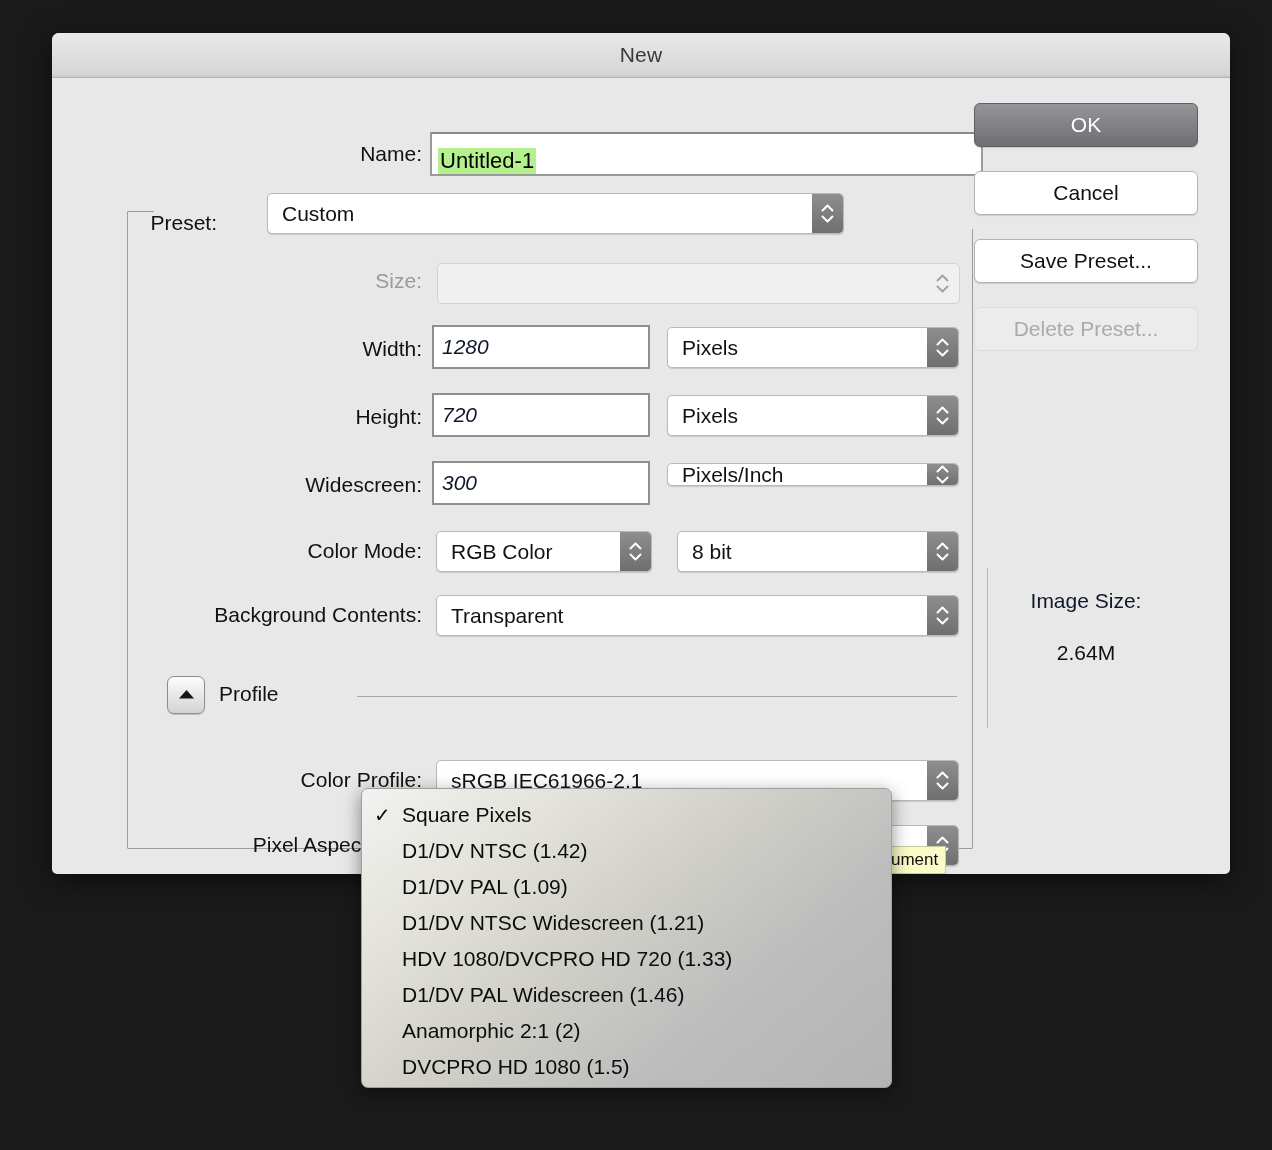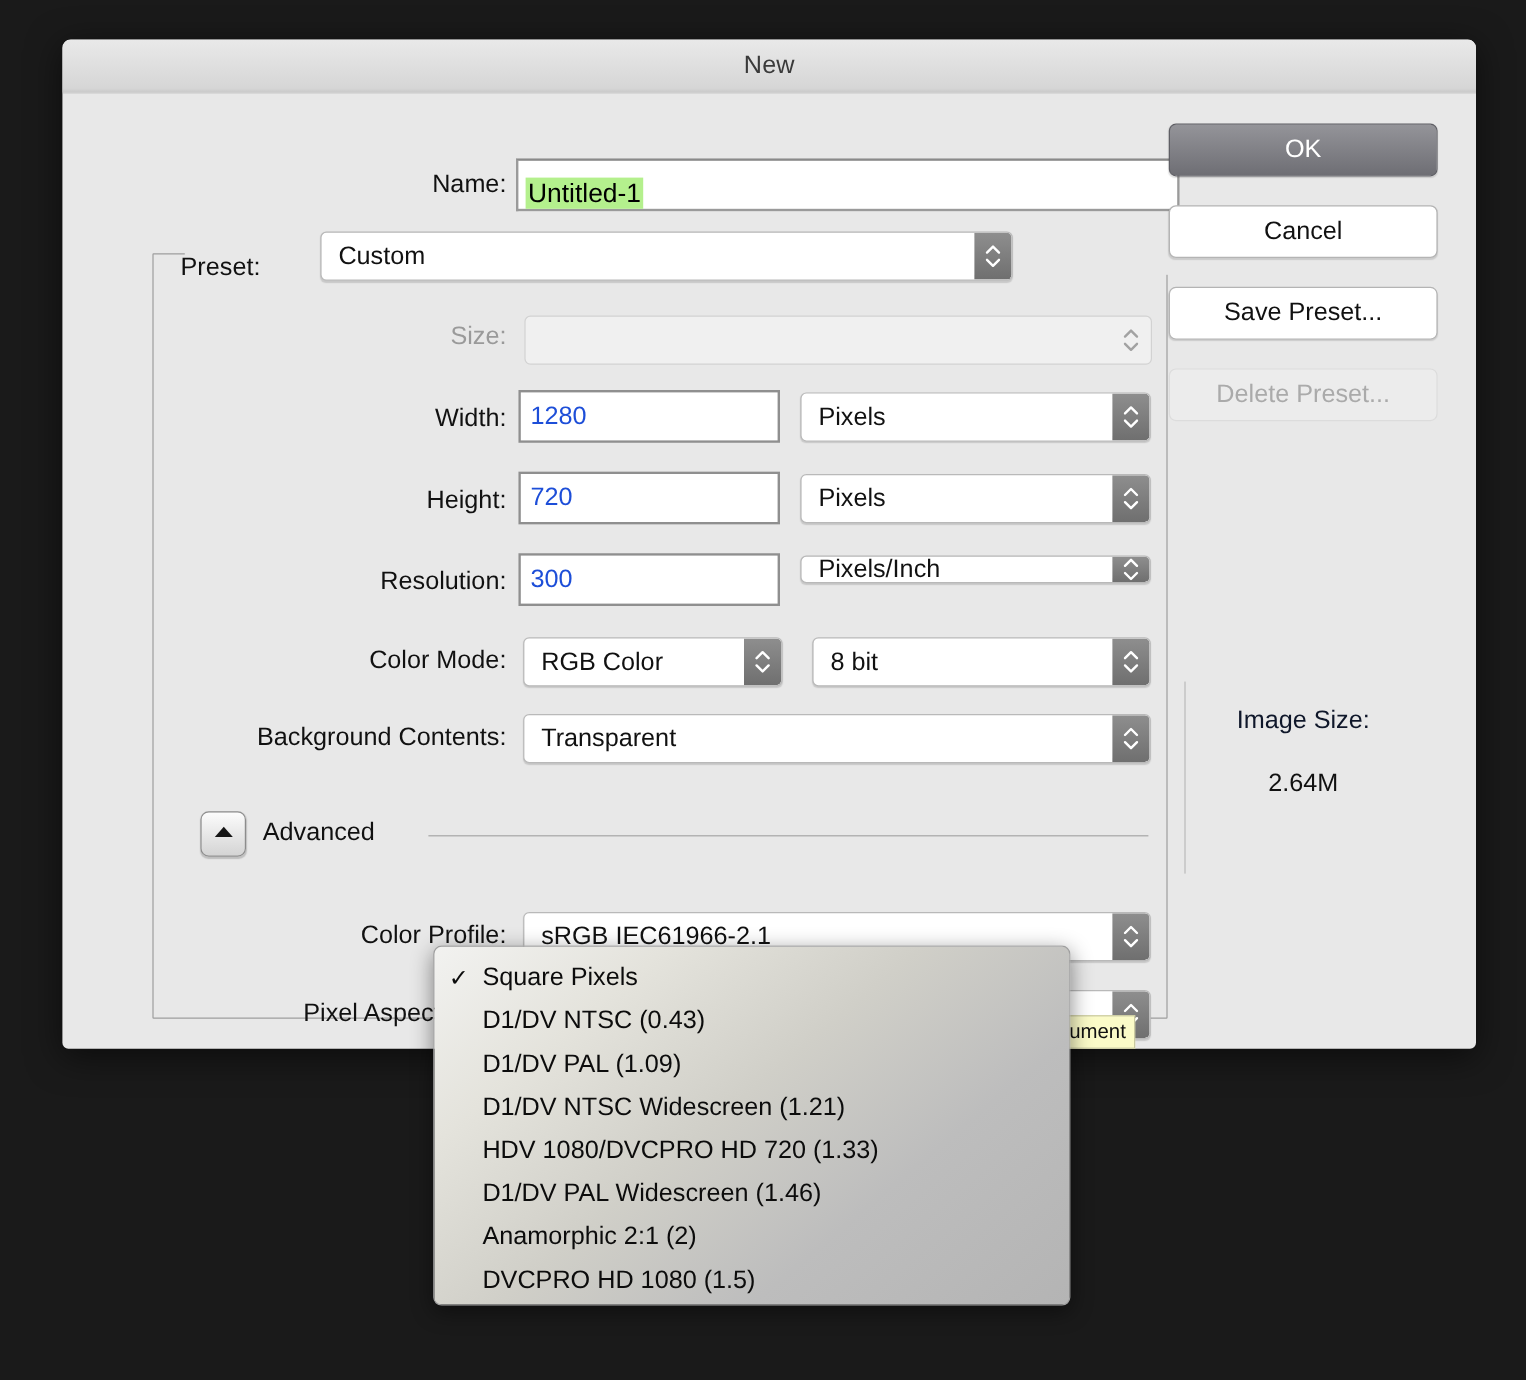--- a/index.html
+++ b/index.html
@@ -133,21 +133,21 @@
 
   
   .tbox {
     position: absolute;
     background: #fff;
     border: 2px solid #8f8f8f;
     display: flex;
     align-items: center;
     padding-left: 8px;
   }
-  .tbox .tv { font-size: 21px; color: #1d4ed8; }
+  .tbox .tv { font-size: 21px; color: #0f172a; font-style: italic; }
 
   
   #size-field {
     position: absolute;
     left: 385px; top: 230px;
     width: 523px; height: 41px;
     background: #f0f0f0;
     border: 1px solid #d2d2d2;
     border-radius: 5px;
     display: flex; align-items: center;
@@ -354,21 +354,21 @@
           </svg>
       </span>
       <span class="chev" style="margin-top:3px;">
         <svg width="13" height="8" viewBox="0 0 13 8">
             <path d="M1.5 1.5 L6.5 6.5 L11.5 1.5" stroke="#fff" stroke-width="2" fill="none" stroke-linecap="round" stroke-linejoin="round"></path>
           </svg>
       </span>
     </span>
   </div>
 
-  <span class="lbl" style="left:180px; top:440px; width:190px;">Resolution:</span>
+  <span class="lbl" style="left:180px; top:440px; width:190px;">Widescreen:</span>
   <div class="tbox" style="left:380px; top:428px; width:218px; height:44px;">
     <span class="tv">300</span>
   </div>
   <div class="popup" style="left:615px; top:430px; width:292px; height:23px;">
     <span class="pv">Pixels/Inch</span>
     <span class="stepper-dark">
       <span class="chev">
         <svg width="13" height="8" viewBox="0 0 13 8">
             <path d="M1.5 6.5 L6.5 1.5 L11.5 6.5" stroke="#fff" stroke-width="2" fill="none" stroke-linecap="round" stroke-linejoin="round"></path>
           </svg>
@@ -431,21 +431,21 @@
   </div>
 
   <div id="advanced-row">
     <div id="advanced-btn">
       <span>
         <svg width="17" height="11" viewBox="0 0 17 11">
             <path d="M8.5 1 L16 9.5 L1 9.5 Z" fill="#151515"></path>
           </svg>
       </span>
     </div>
-    <span id="advanced-label">Advanced</span>
+    <span id="advanced-label">Profile</span>
     <div id="advanced-rule"></div>
   </div>
 
   <span class="lbl" style="left:158px; top:735px; width:212px;">Color Profile:</span>
   <div class="popup" style="left:384px; top:727px; width:523px; height:41px;">
     <span class="pv">sRGB IEC61966-2.1</span>
     <span class="stepper-dark">
       <span class="chev">
         <svg width="13" height="8" viewBox="0 0 13 8">
             <path d="M1.5 6.5 L6.5 1.5 L11.5 6.5" stroke="#fff" stroke-width="2" fill="none" stroke-linecap="round" stroke-linejoin="round"></path>
@@ -499,21 +499,21 @@
   <span>ocument</span>
 </div>
 
 <div id="menu">
     <div class="menu-item">
       <span class="menu-check">✓</span>
       <span>Square Pixels</span>
     </div>
     <div class="menu-item">
       <span class="menu-check"></span>
-      <span>D1/DV NTSC (0.43)</span>
+      <span>D1/DV NTSC (1.42)</span>
     </div>
     <div class="menu-item">
       <span class="menu-check"></span>
       <span>D1/DV PAL (1.09)</span>
     </div>
     <div class="menu-item">
       <span class="menu-check"></span>
       <span>D1/DV NTSC Widescreen (1.21)</span>
     </div>
     <div class="menu-item">

